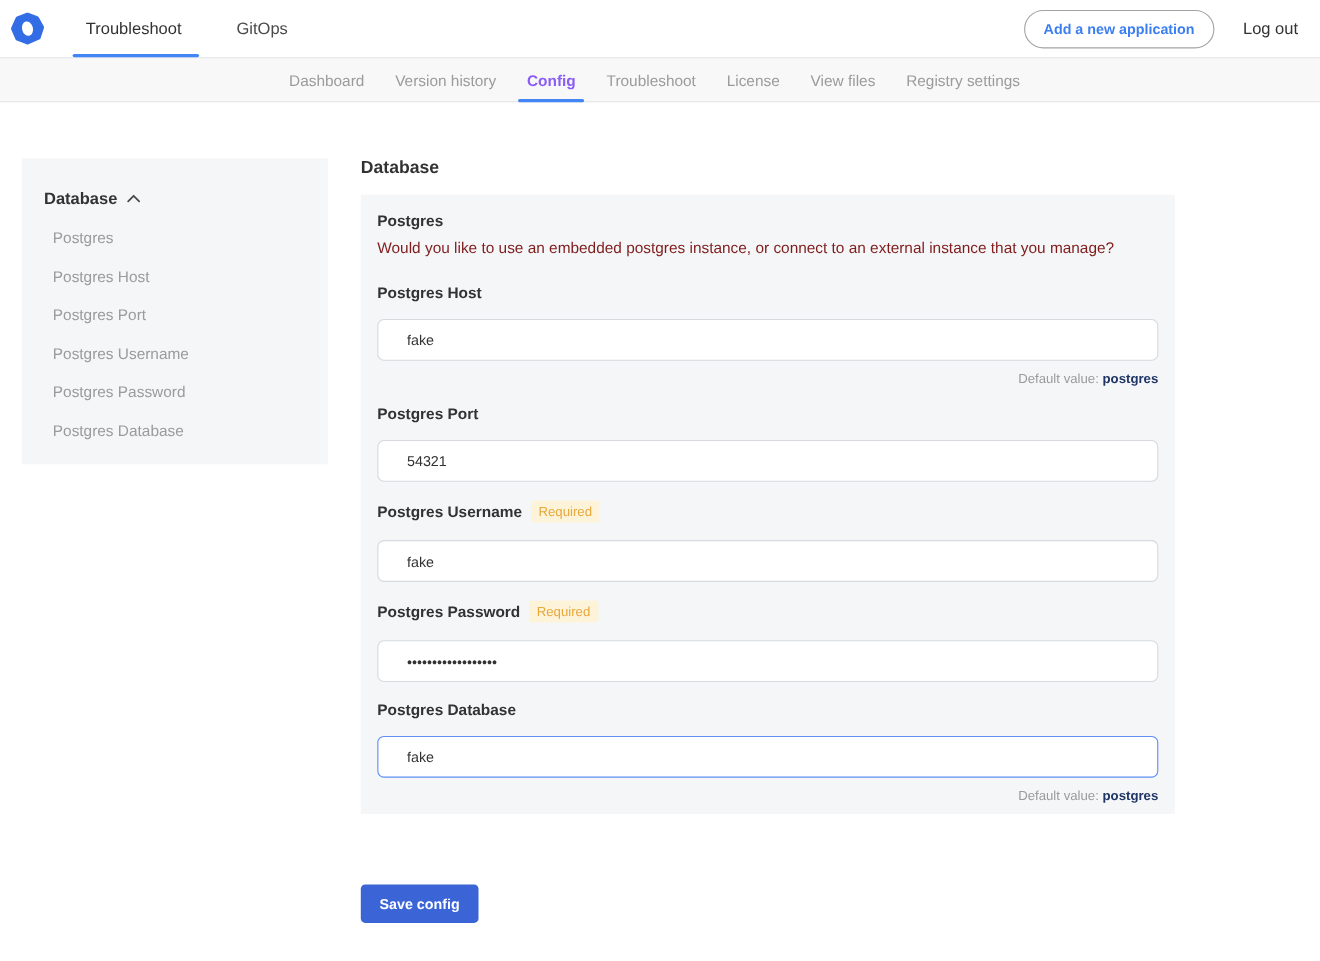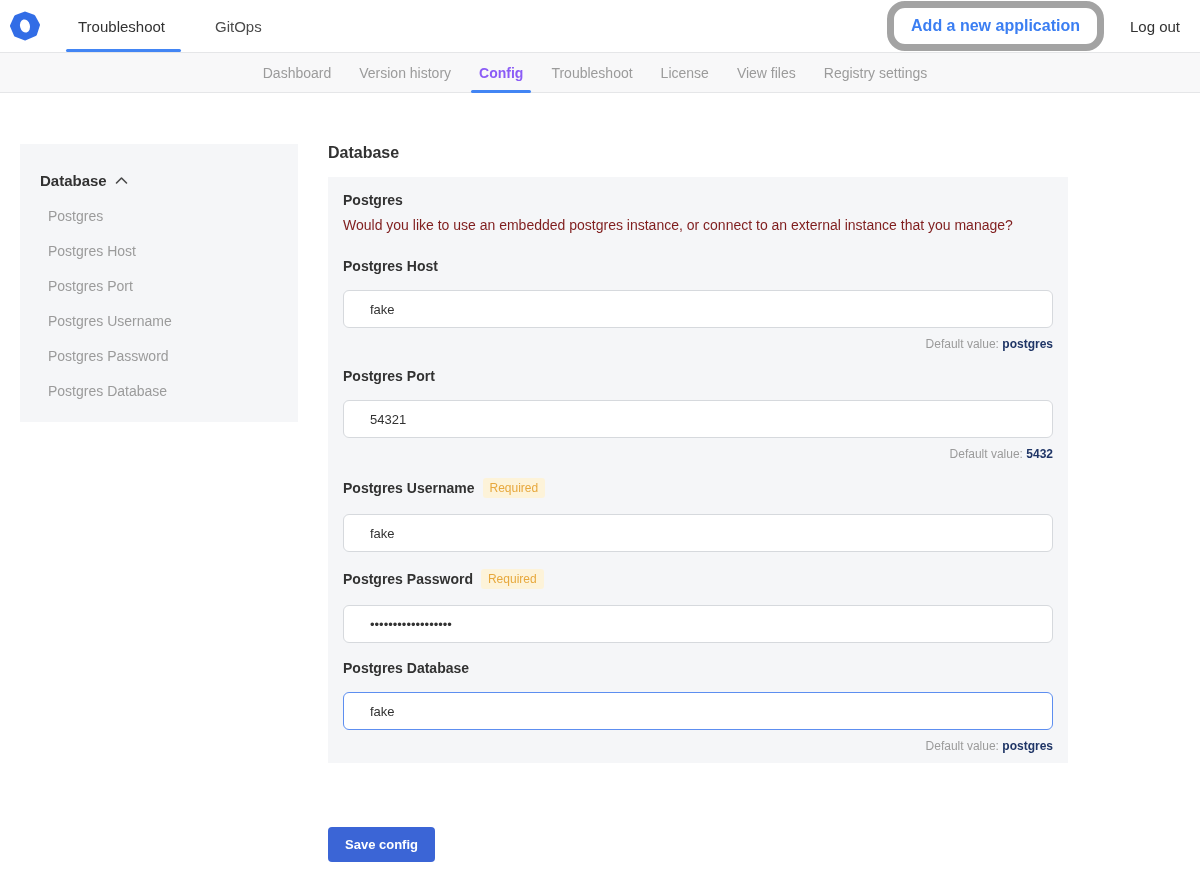--- a/index.html
+++ b/index.html
@@ -7,22 +7,22 @@
     font-family: "Liberation Sans", "DejaVu Sans", sans-serif; color: #323232; }
 
   
   .top-header { display: flex; align-items: center; height: 52px; padding: 0 20px 0 8px; background: #fff; }
   .logo-wrap { width: 30px; height: 30px; margin: 0 32px 0 2px; display:flex; align-items:center; justify-content:center; }
   .primary-tabs { display: flex; height: 100%; gap: 38px; }
   .ptab { position: relative; display: flex; align-items: center; height: 100%; font-size: 15px; color: #4a4a4a; cursor: pointer; padding: 0 6px; }
   .ptab.active { color: #323232; font-weight: 500; }
   .ptab.active::after { content: ""; position: absolute; left: -6px; right: -10px; bottom: 0; height: 3px; background: #4285f4; border-radius: 2px; }
   .header-spacer { flex: 1; }
-  .add-app-btn { border: 7px solid #a3a3a3; color: #3b7ef2; background: #fff; font-weight: bold;
-    font-size: 16px; padding: 9px 17px; border-radius: 18px; cursor: pointer; font-family: inherit; text-align: center; }
+  .add-app-btn { border: 1px solid #a3a3a3; color: #3b7ef2; background: #fff; font-weight: bold;
+    font-size: 13px; padding: 9px 17px; border-radius: 18px; cursor: pointer; font-family: inherit; text-align: center; }
   .logout { margin-left: 26px; font-size: 15px; color: #323232; cursor: pointer; }
 
   
   .subnav { height: 41px; background: #f8f8f9; border-top: 1px solid #e5e6e8; border-bottom: 1px solid #e5e6e8;
     display: flex; justify-content: center; gap: 28px; padding-right: 10px; }
   .snav-item { position: relative; display: flex; align-items: center; height: 100%; font-size: 14px; color: #9b9b9b; cursor: pointer; }
   .snav-item.active { color: #8b5cf6; font-weight: bold; }
   .snav-item.active::after { content: ""; position: absolute; left: -8px; right: -8px; bottom: -1px; height: 3px; background: #4285f4; border-radius: 2px; }
 
   
@@ -127,24 +127,20 @@
           <span>Default value:</span>
           <b>postgres</b>
         </div>
       </div>
 
       <div class="field">
         <div class="field-label-row">
           <span class="field-label">Postgres Port</span>
         </div>
         <input class="text-input" type="text" value="54321" style="">
-        <div class="default-row">
-          <span>Default value:</span>
-          <b>5432</b>
-        </div>
       </div>
 
       <div class="field">
         <div class="field-label-row">
           <span class="field-label">Postgres Username</span>
           <span class="required-badge">Required</span>
         </div>
         <input class="text-input" type="text" value="fake" style="">
       </div>
 

